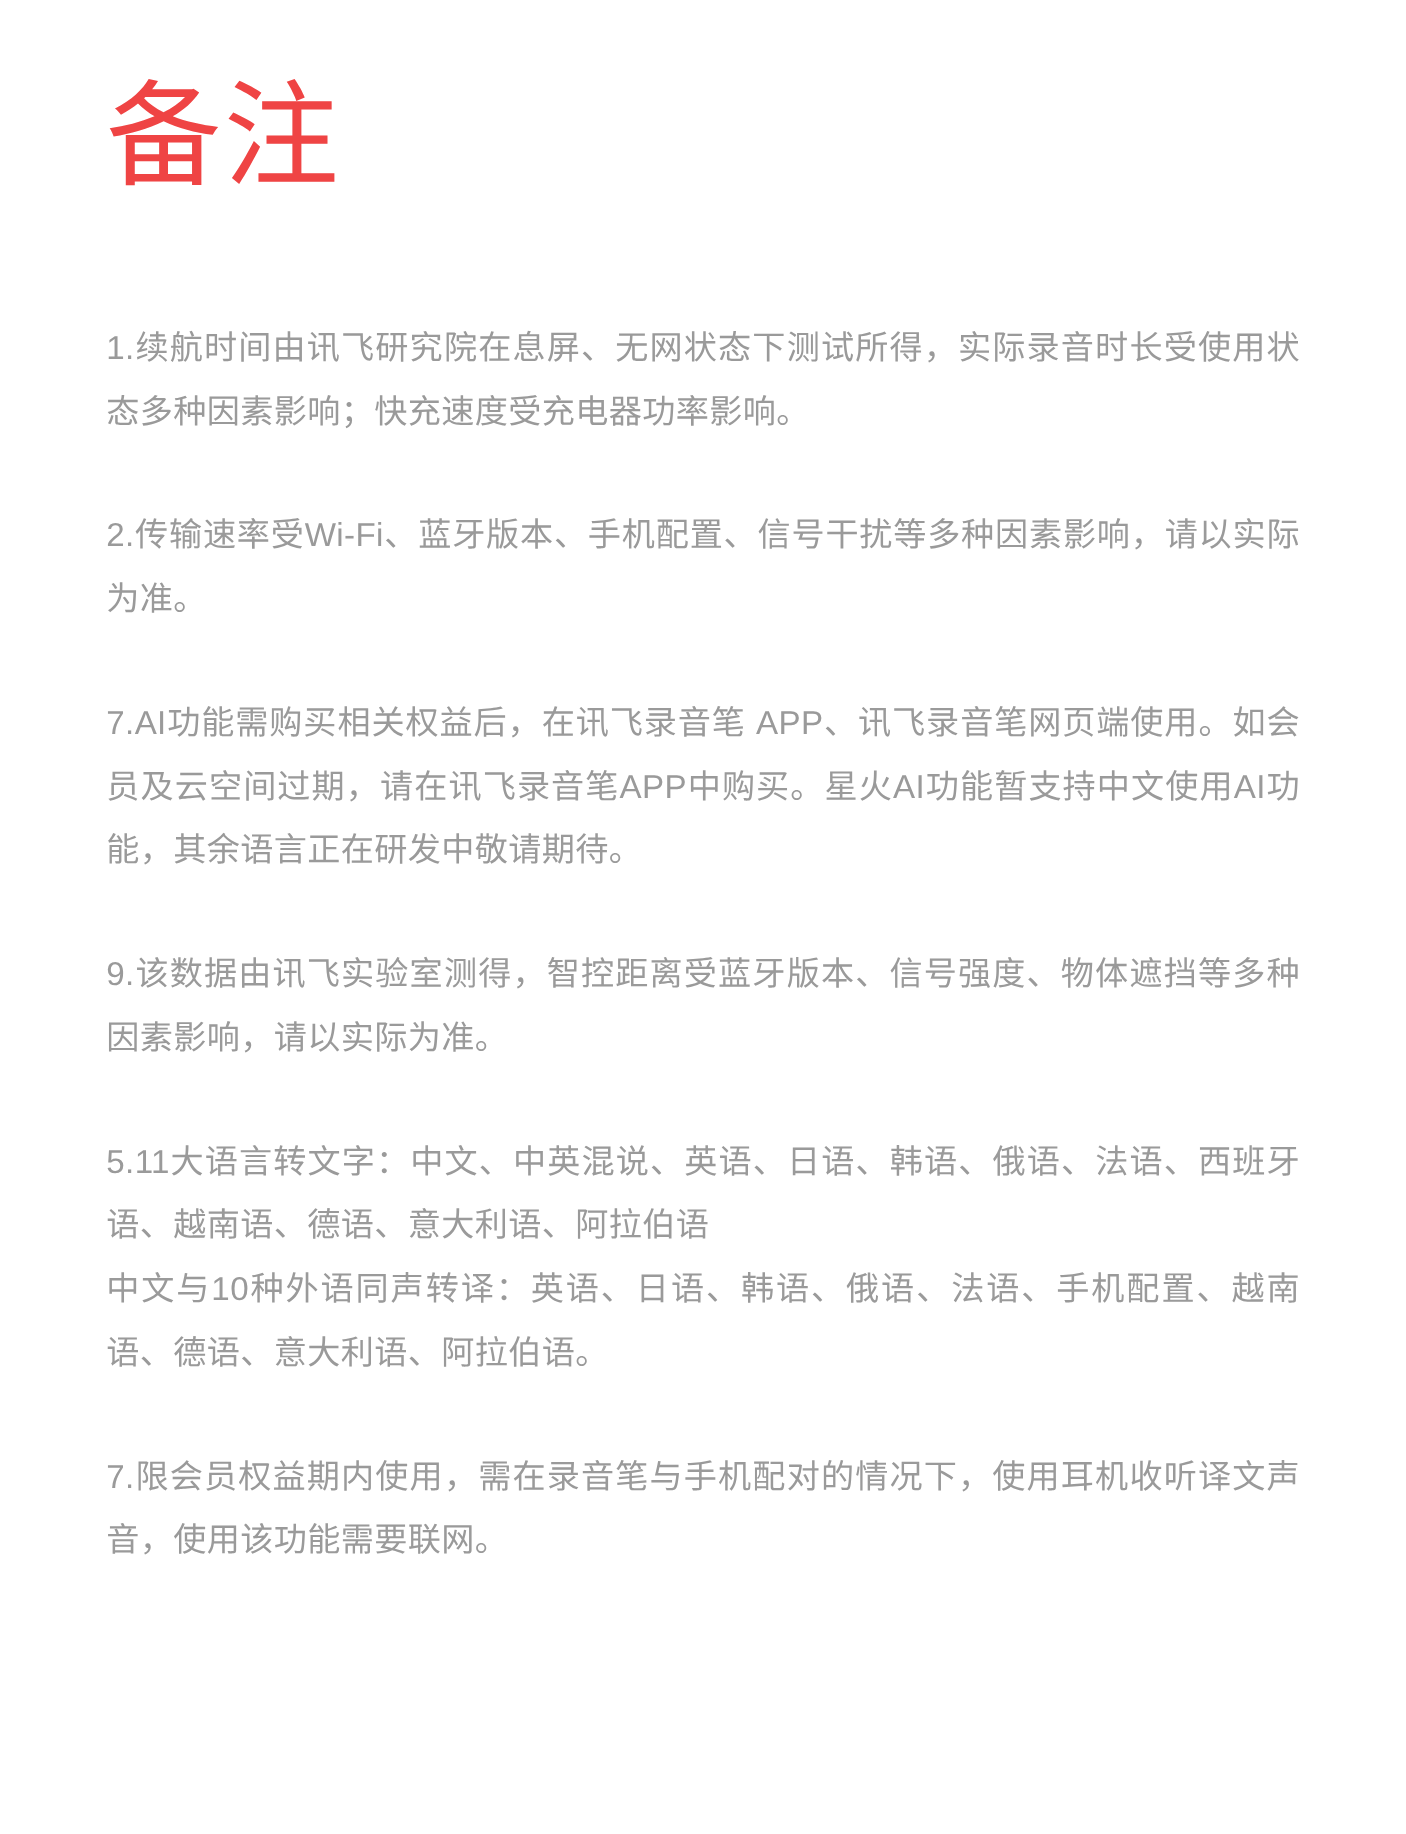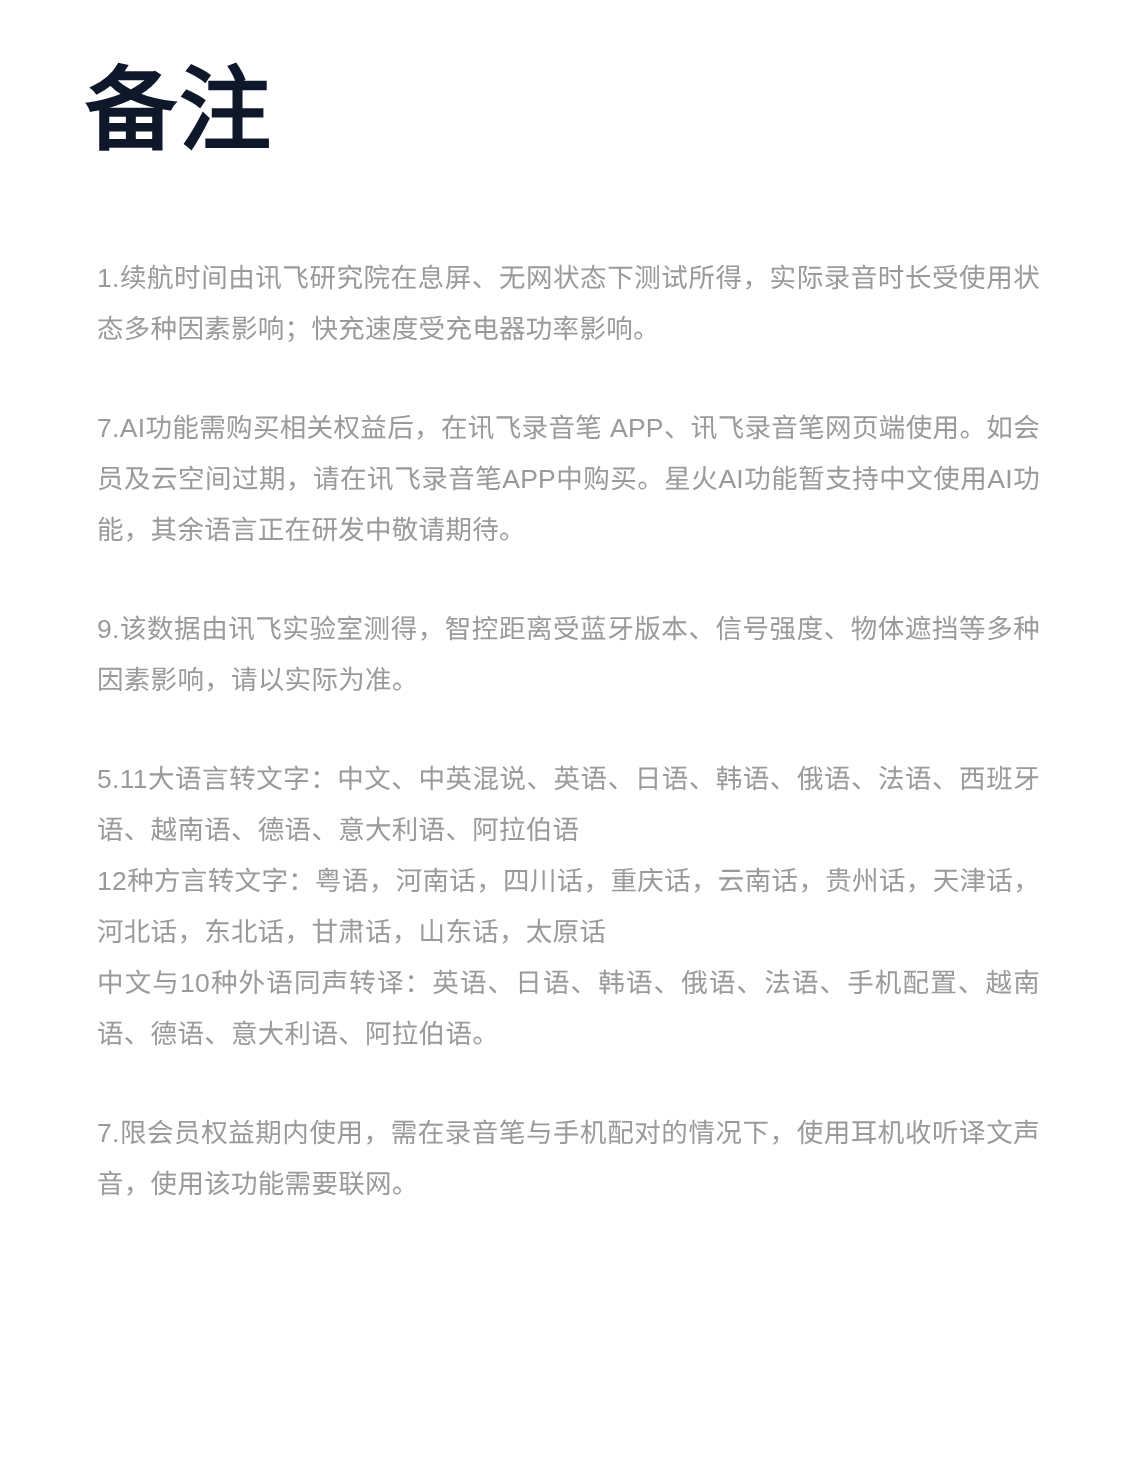--- a/index.html
+++ b/index.html
@@ -16,73 +16,74 @@
   .page {
     width: 1125px;
     min-height: 1467px;
     box-sizing: border-box;
     padding: 60px 85px 40px 85px;
     background: #ffffff;
   }
   .title {
     font-size: 92px;
     line-height: 1.1;
-    font-weight: 700;
-    color: #0f172a;
+    font-weight: 400;
+    color: #ef4444;
     letter-spacing: 2px;
     margin: 0 0 92px 0;
   }
   .notes {
     display: block;
   }
   .note {
     color: #9a9a9a;
     font-size: 26.5px;
     line-height: 51px;
     letter-spacing: 0.3px;
     margin: 0 0 48px 0;
     text-align: justify;
     text-justify: inter-ideograph;
   }
   .note:last-child {
     margin-bottom: 0;
   }
   .note .line {
     display: block;
-    margin-left: 12px;
   }
   .note-multiline .line {
     display: block;
   }
 </style>
 </head>
 <body>
 
 <div class="page">
 
   <h1 class="title">备注</h1>
 
   <div class="notes">
 
     <p class="note">
       <span class="line">1.续航时间由讯飞研究院在息屏、无网状态下测试所得，实际录音时长受使用状态多种因素影响；快充速度受充电器功率影响。</span>
     </p>
 
+    <p class="note">
+      <span class="line">2.传输速率受Wi-Fi、蓝牙版本、手机配置、信号干扰等多种因素影响，请以实际为准。</span>
+    </p>
 
     <p class="note">
       <span class="line">7.AI功能需购买相关权益后，在讯飞录音笔 APP、讯飞录音笔网页端使用。如会员及云空间过期，请在讯飞录音笔APP中购买。星火AI功能暂支持中文使用AI功能，其余语言正在研发中敬请期待。</span>
     </p>
 
     <p class="note">
       <span class="line">9.该数据由讯飞实验室测得，智控距离受蓝牙版本、信号强度、物体遮挡等多种因素影响，请以实际为准。</span>
     </p>
 
     <p class="note note-multiline">
       <span class="line">5.11大语言转文字：中文、中英混说、英语、日语、韩语、俄语、法语、西班牙语、越南语、德语、意大利语、阿拉伯语</span>
-      <span class="line">12种方言转文字：粤语，河南话，四川话，重庆话，云南话，贵州话，天津话，河北话，东北话，甘肃话，山东话，太原话</span>
       <span class="line">中文与10种外语同声转译：英语、日语、韩语、俄语、法语、手机配置、越南语、德语、意大利语、阿拉伯语。</span>
     </p>
 
 
     <p class="note">
       <span class="line">7.限会员权益期内使用，需在录音笔与手机配对的情况下，使用耳机收听译文声音，使用该功能需要联网。</span>
     </p>
 
   </div>
 </div>

